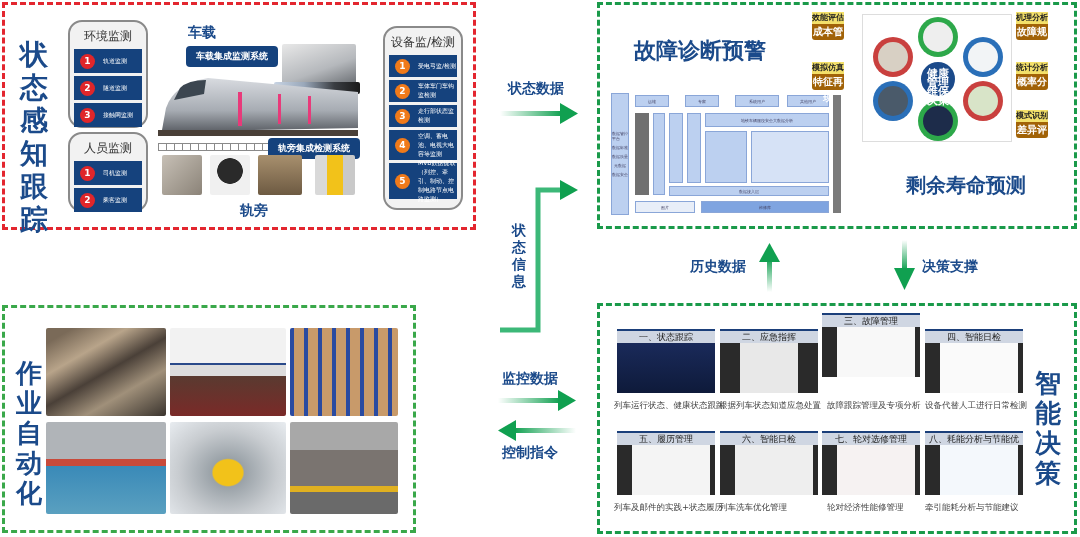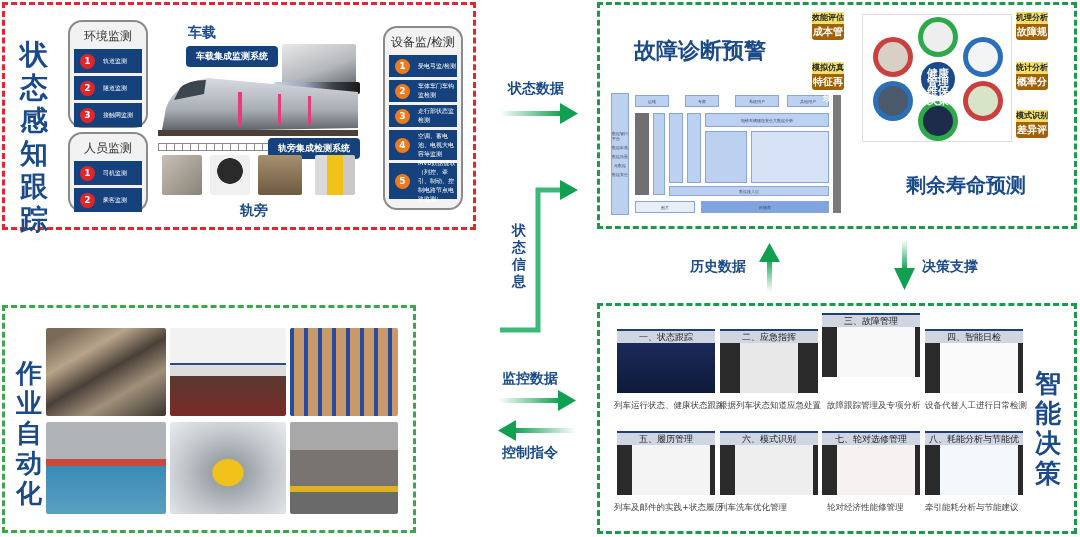--- a/index.html
+++ b/index.html
@@ -237,21 +237,21 @@
       <div class="screen-title">四、智能日检</div>
       <div class="screen-img" style="background: linear-gradient(90deg, rgb(42, 42, 42) 0px, rgb(42, 42, 42) 15%, rgb(250, 250, 250) 15%, rgb(250, 250, 250) 95%, rgb(42, 42, 42) 95%);"></div>
     </div>
     <div class="screen-caption" style="left: 925px; top: 400px;">设备代替人工进行日常检测</div>
     <div class="screen-card" style="left: 617px; top: 431px;">
       <div class="screen-title">五、履历管理</div>
       <div class="screen-img" style="background: linear-gradient(90deg, rgb(42, 42, 42) 0px, rgb(42, 42, 42) 15%, rgb(244, 244, 244) 15%, rgb(244, 244, 244) 95%, rgb(42, 42, 42) 95%);"></div>
     </div>
     <div class="screen-caption" style="left: 614px; top: 502px;">列车及邮件的实践+状态履历</div>
     <div class="screen-card" style="left: 720px; top: 431px;">
-      <div class="screen-title">六、模式识别</div>
+      <div class="screen-title">六、智能日检</div>
       <div class="screen-img" style="background: linear-gradient(90deg, rgb(42, 42, 42) 0px, rgb(42, 42, 42) 15%, rgb(238, 238, 238) 15%, rgb(238, 238, 238) 95%, rgb(42, 42, 42) 95%);"></div>
     </div>
     <div class="screen-caption" style="left: 719px; top: 502px;">列车洗车优化管理</div>
     <div class="screen-card" style="left: 822px; top: 431px;">
       <div class="screen-title">七、轮对选修管理</div>
       <div class="screen-img" style="background: linear-gradient(90deg, rgb(42, 42, 42) 0px, rgb(42, 42, 42) 15%, rgb(246, 242, 242) 15%, rgb(246, 242, 242) 95%, rgb(42, 42, 42) 95%);"></div>
     </div>
     <div class="screen-caption" style="left: 827px; top: 502px;">轮对经济性能修管理</div>
     <div class="screen-card" style="left: 925px; top: 431px;">
       <div class="screen-title">八、耗能分析与节能优化</div>

